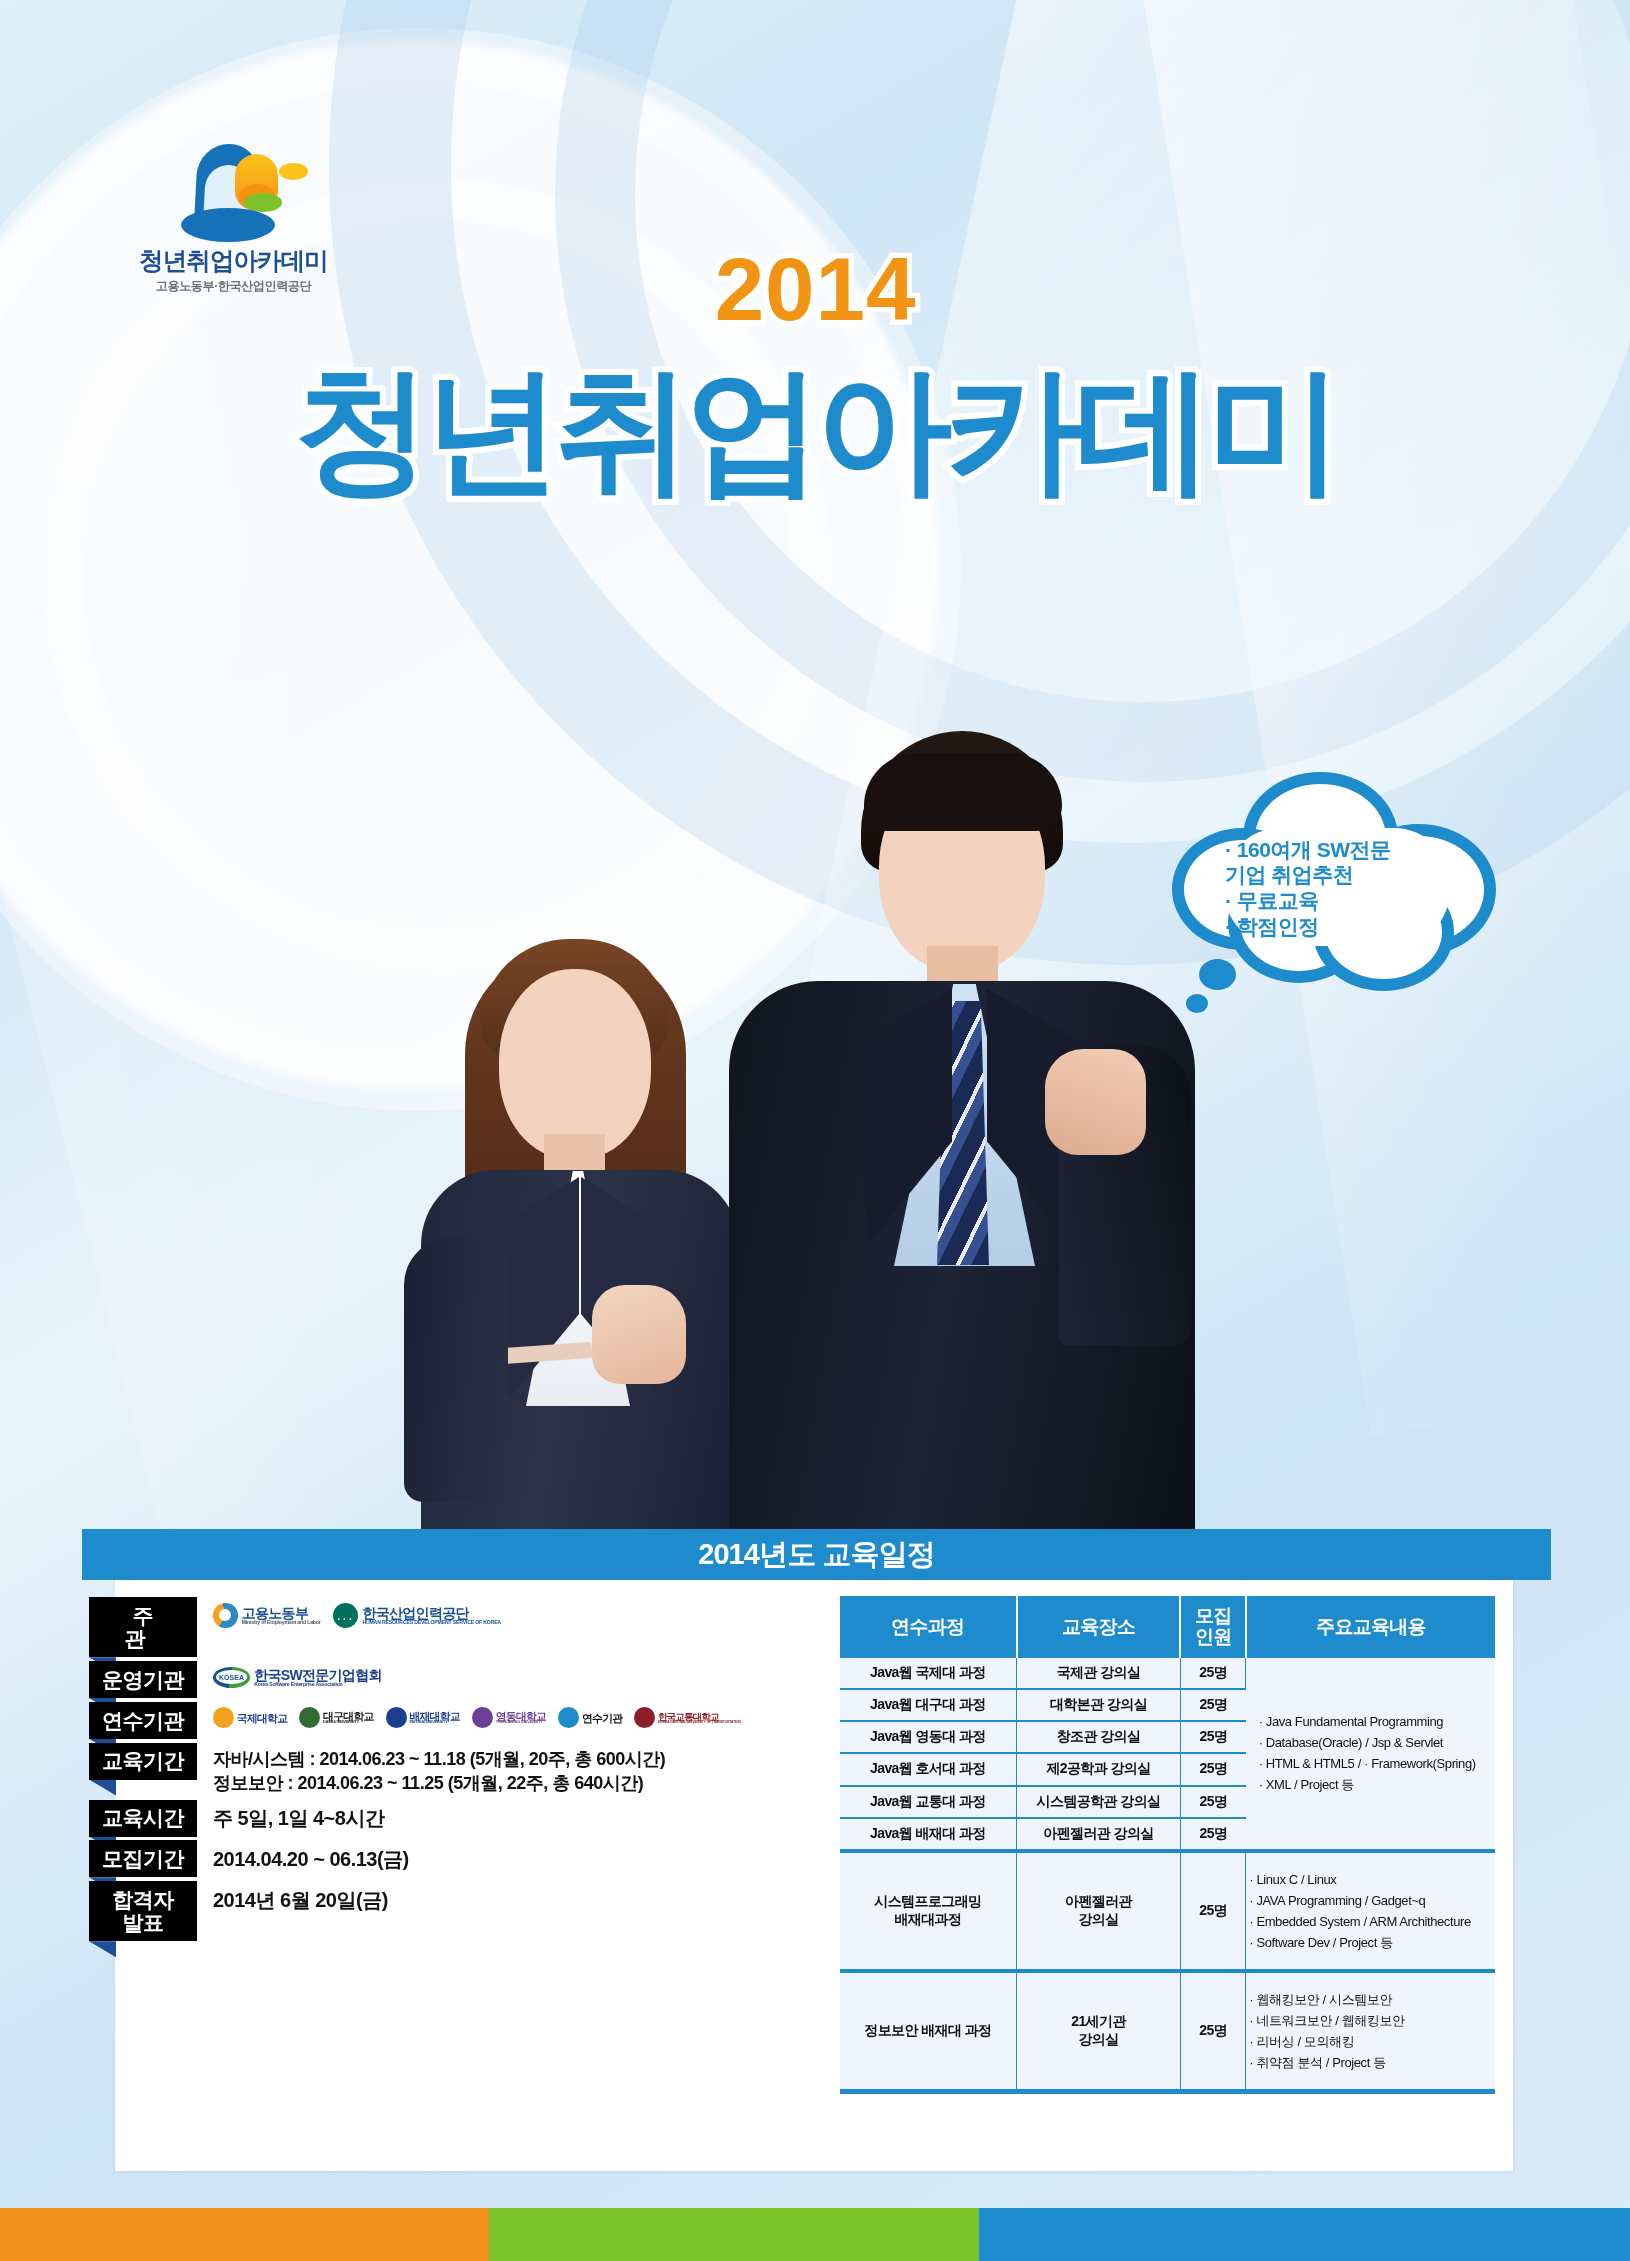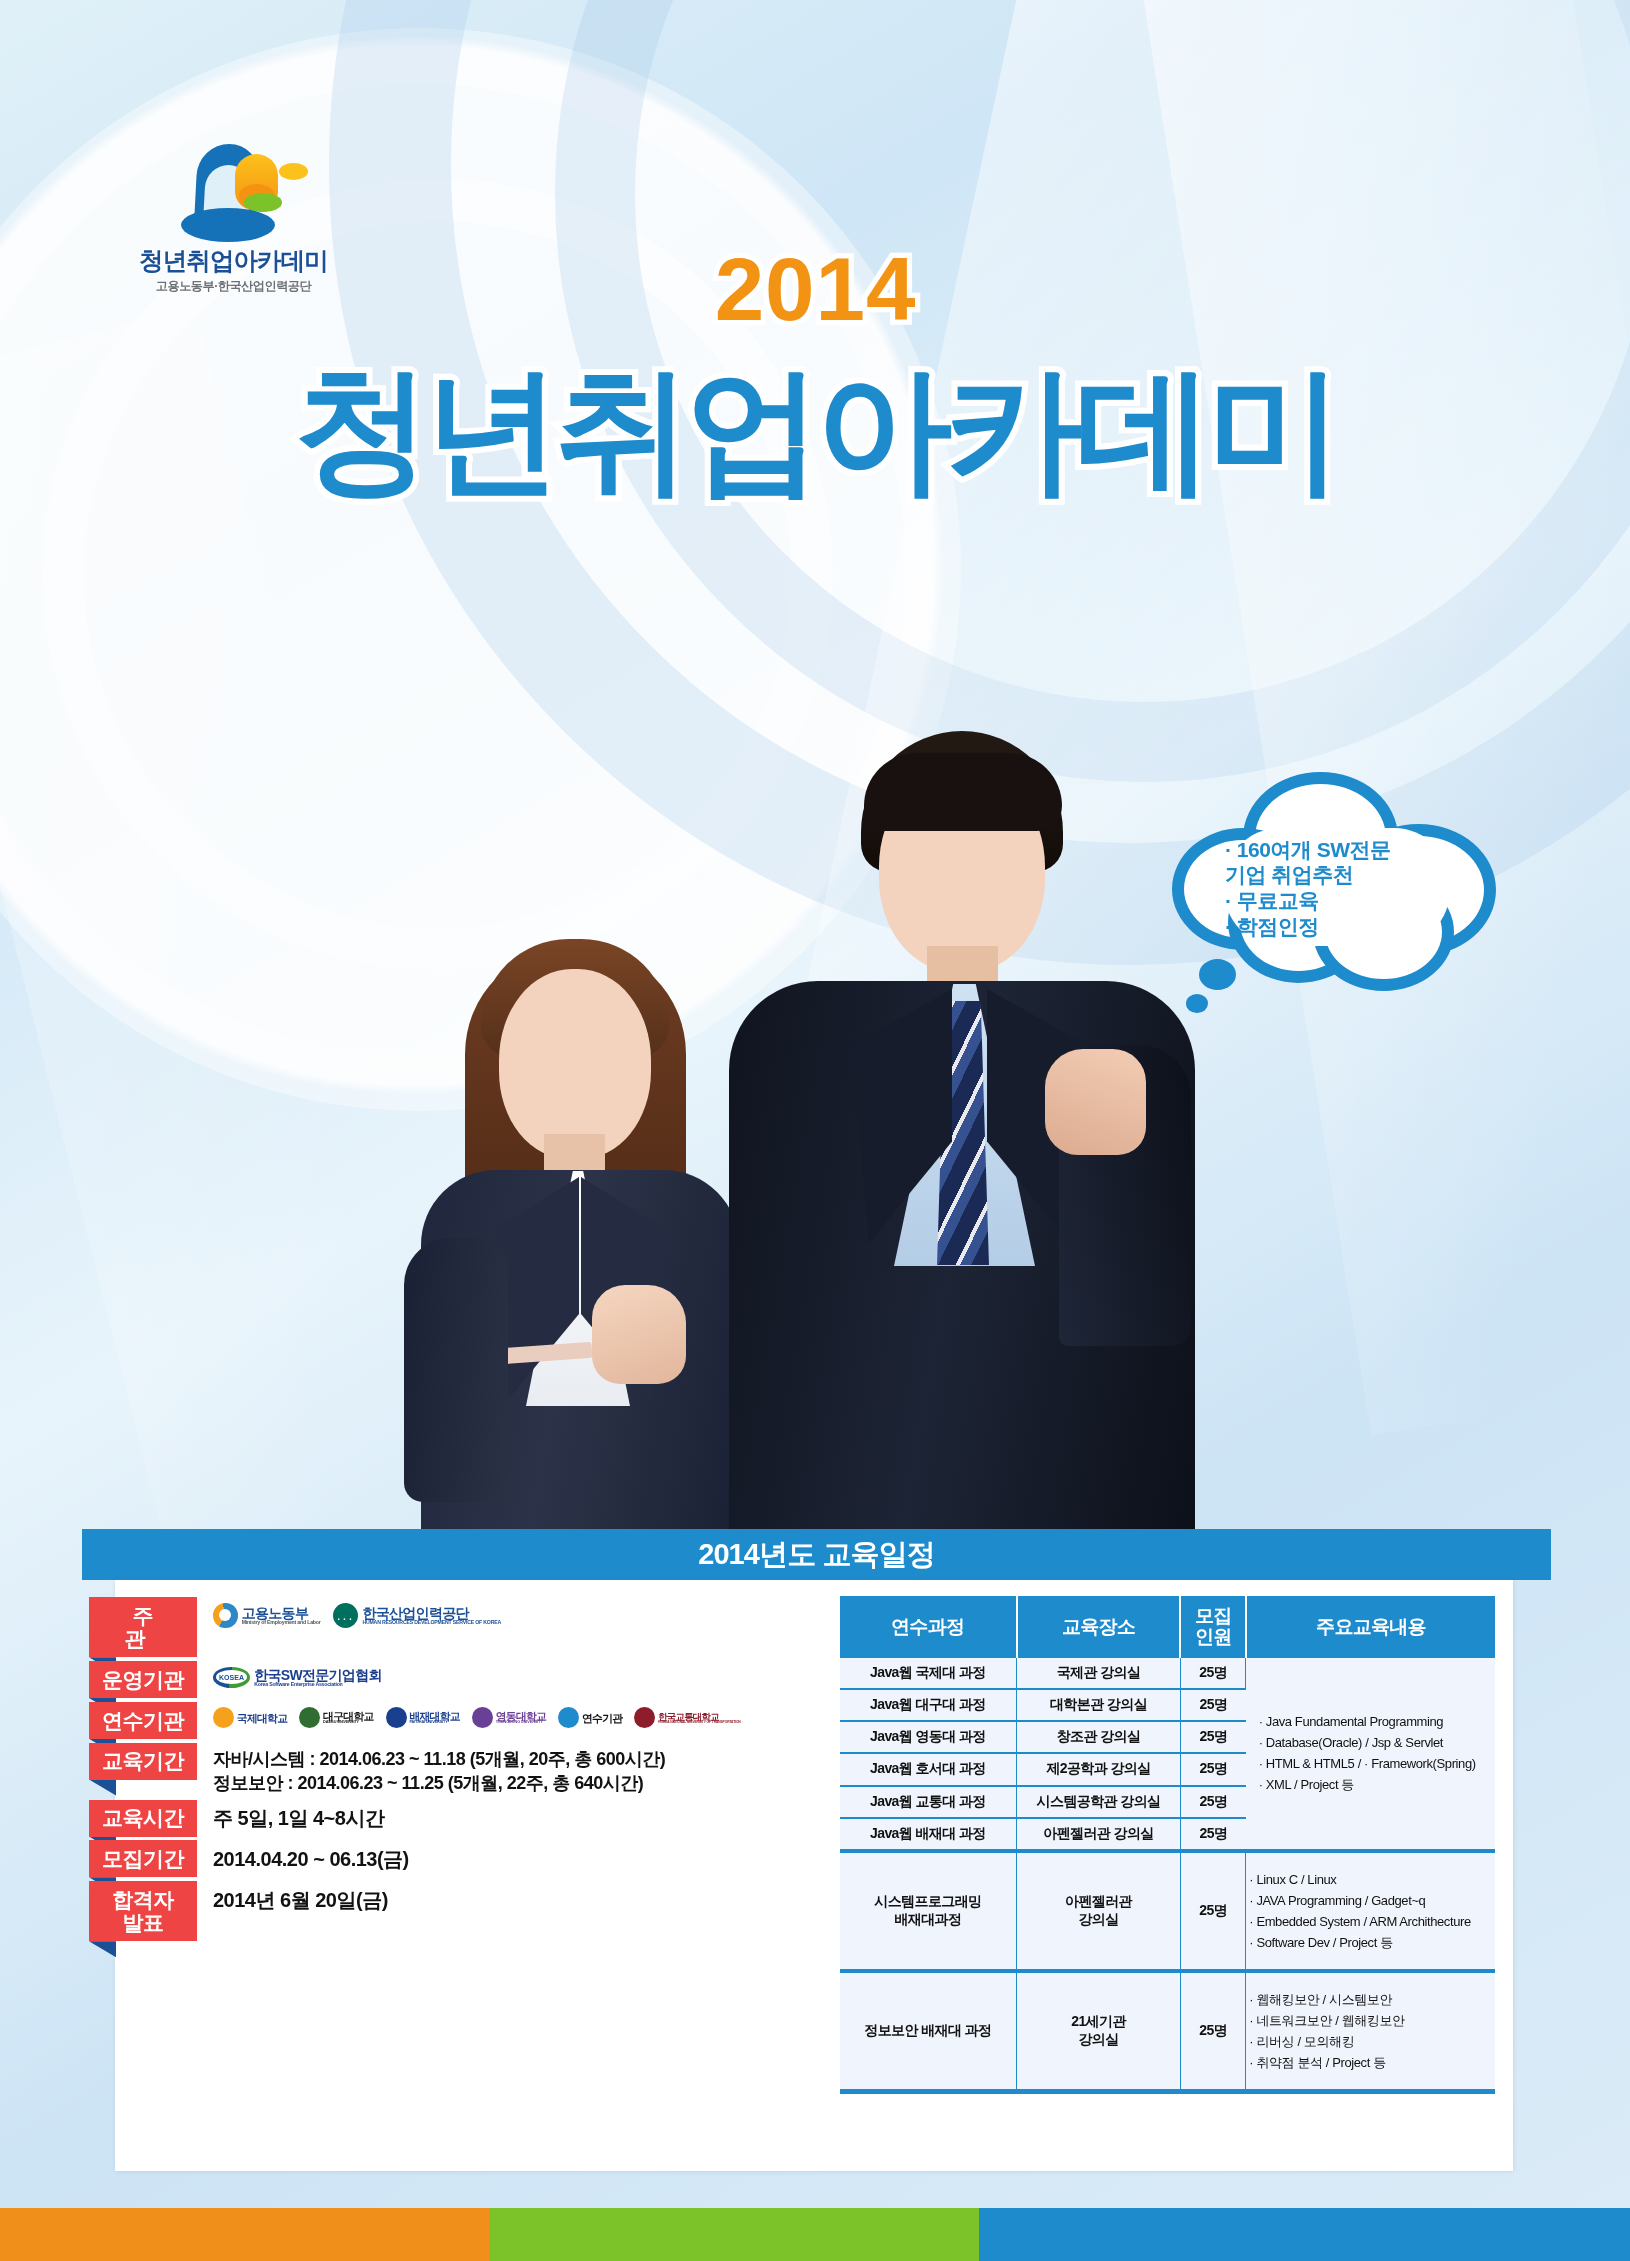--- a/index.html
+++ b/index.html
@@ -185,21 +185,21 @@
     background: #ffffff;
     box-shadow: 1.4px 1.4px 4.7px rgba(60,90,130,0.18);
     display: flex;
   }
 
   
   #info { width: 720px; position: relative; padding-top: 17px; }
   .info-row { position: relative; display: flex; align-items: flex-start; margin-bottom: 3.8px; }
   .chip-wrap { position: relative; width: 108px; flex: none; margin-left: -26px; }
   .chip {
-    position: relative; background: #ef4444; color: #fff;
+    position: relative; background: #000000; color: #fff;
     font-size: 21px; font-weight: bold; letter-spacing: -0.5px;
     text-align: center; padding: 6.6px 4.7px; line-height: 1.12;
     min-height: 37px; display:flex; align-items:center; justify-content:center;
   }
   .chip.spaced { letter-spacing: 16px; text-indent: 16px; }
   .chip-fold {
     position: absolute; left: 0; bottom: -16px; width: 27px; height: 16px;
     background: #1b4f96; clip-path: polygon(0 0, 100% 0, 100% 100%);
   }
   .info-val {

